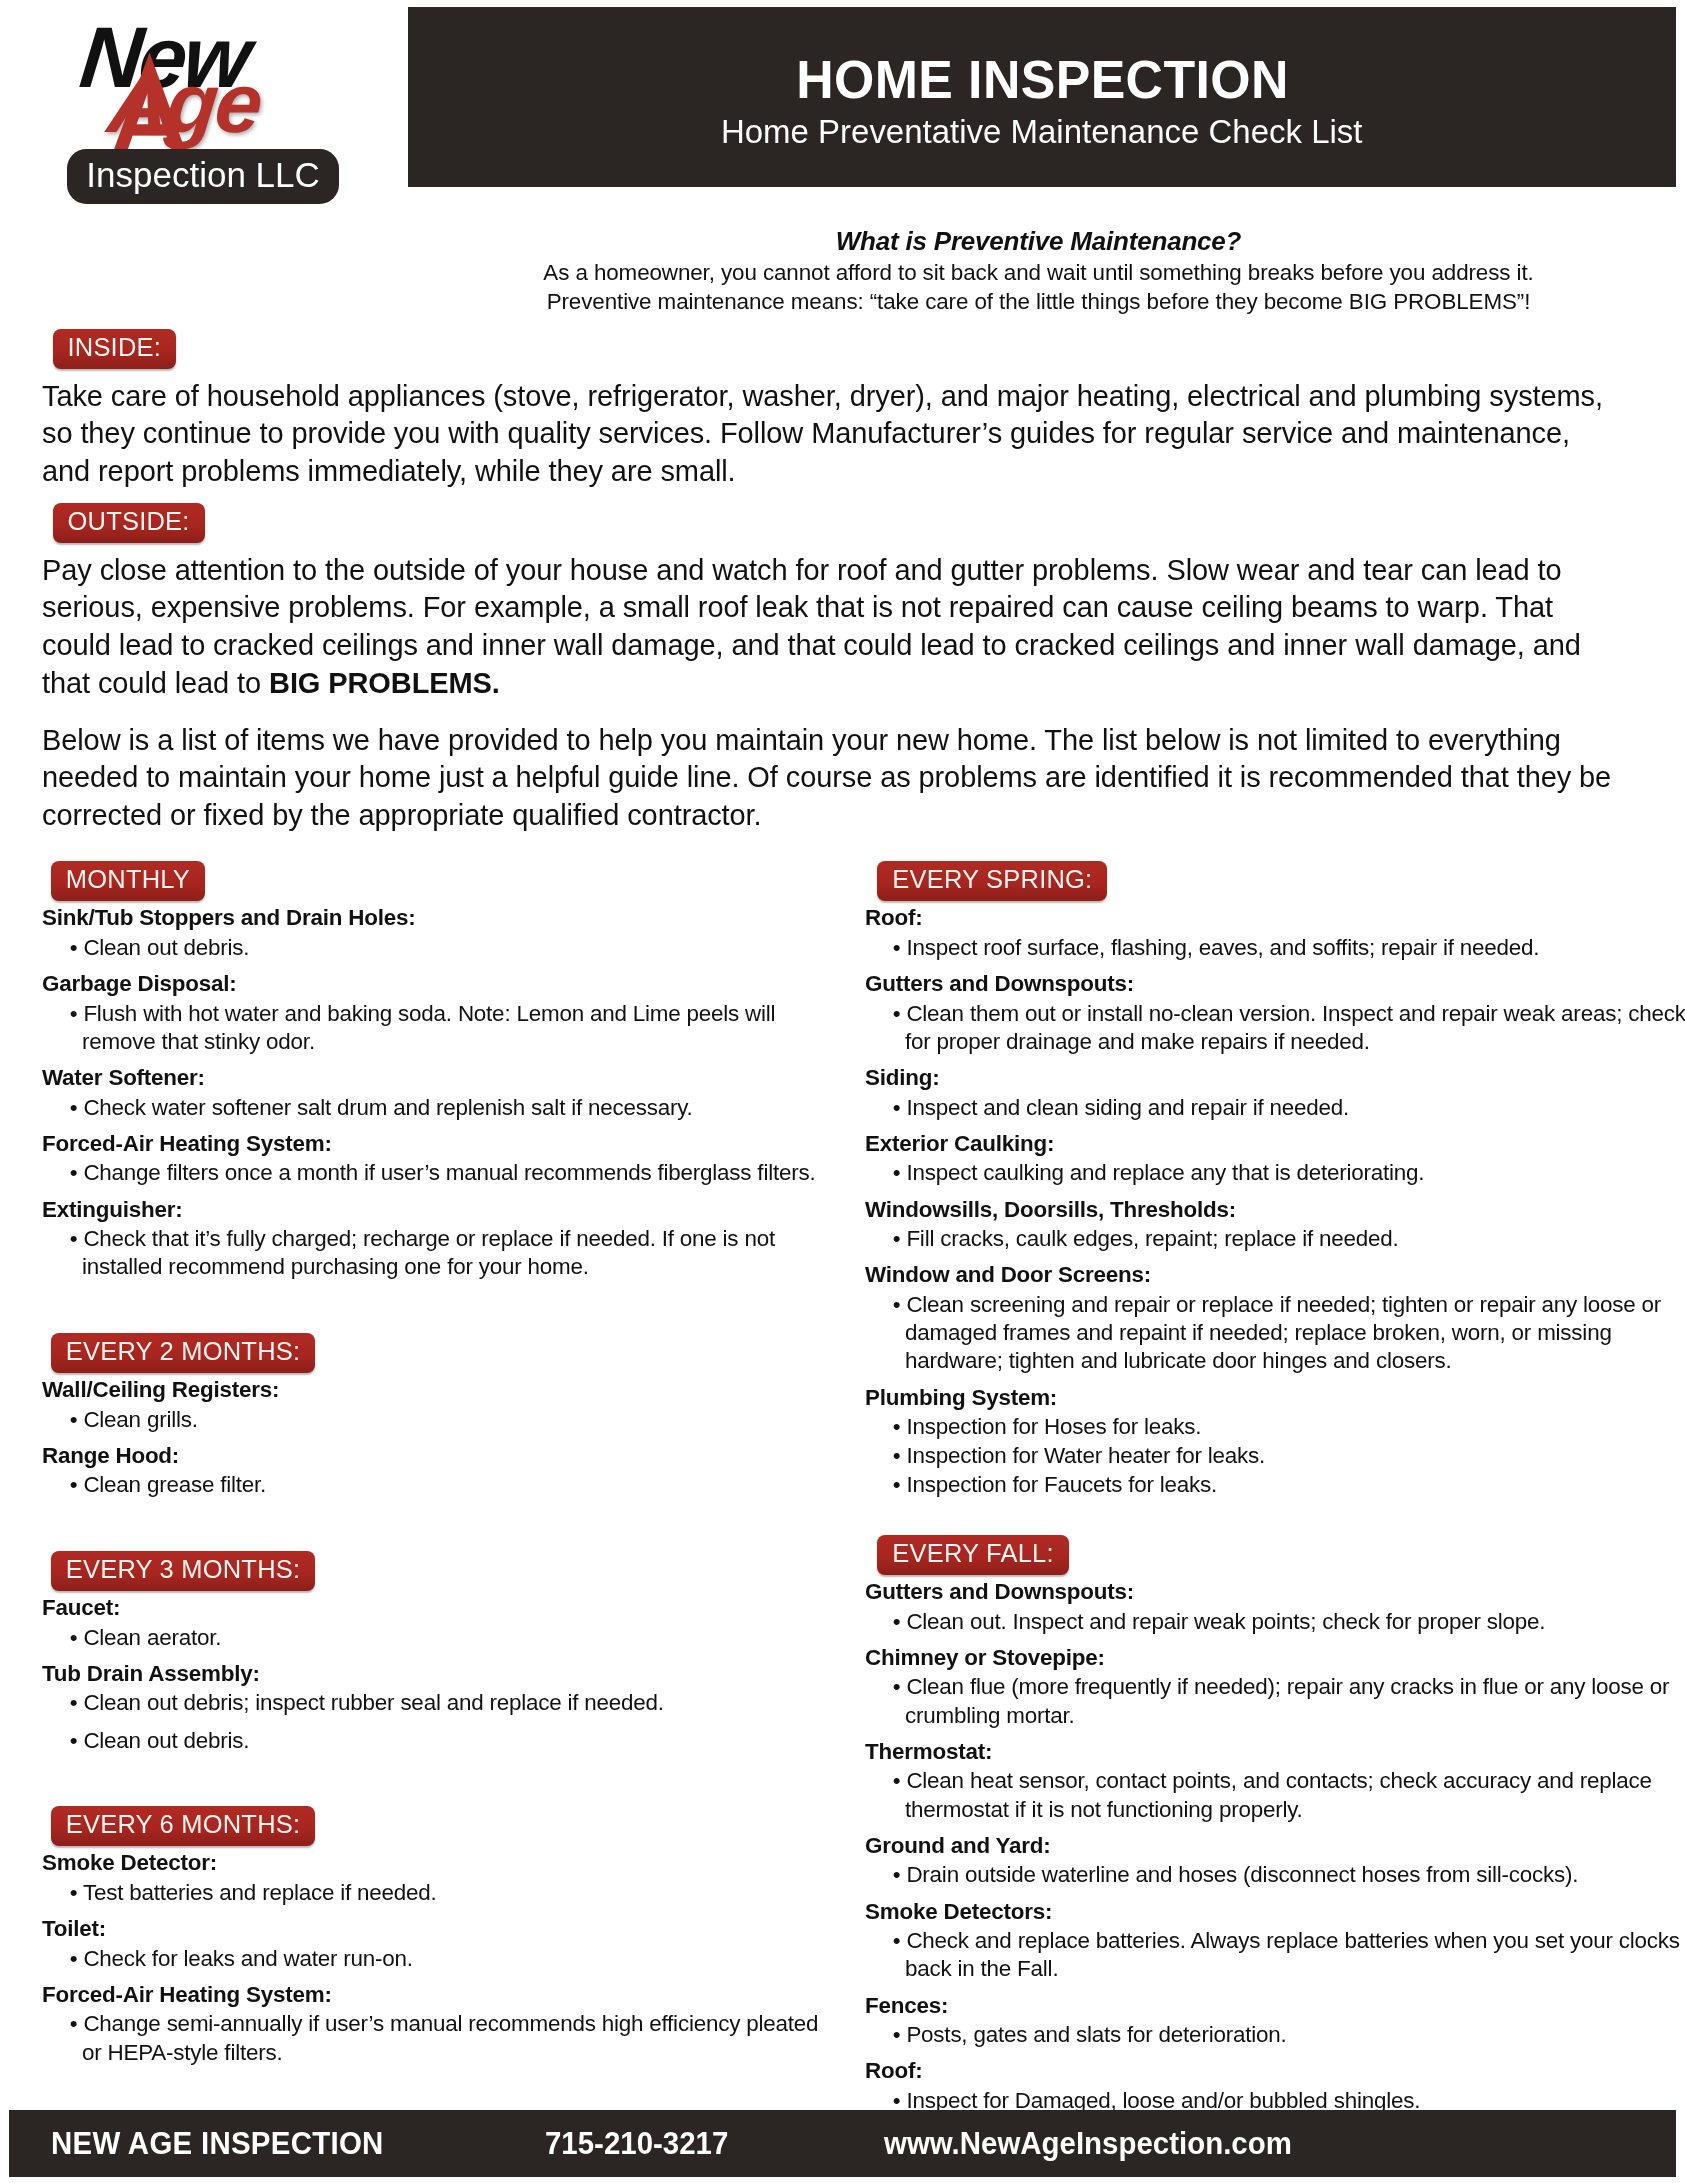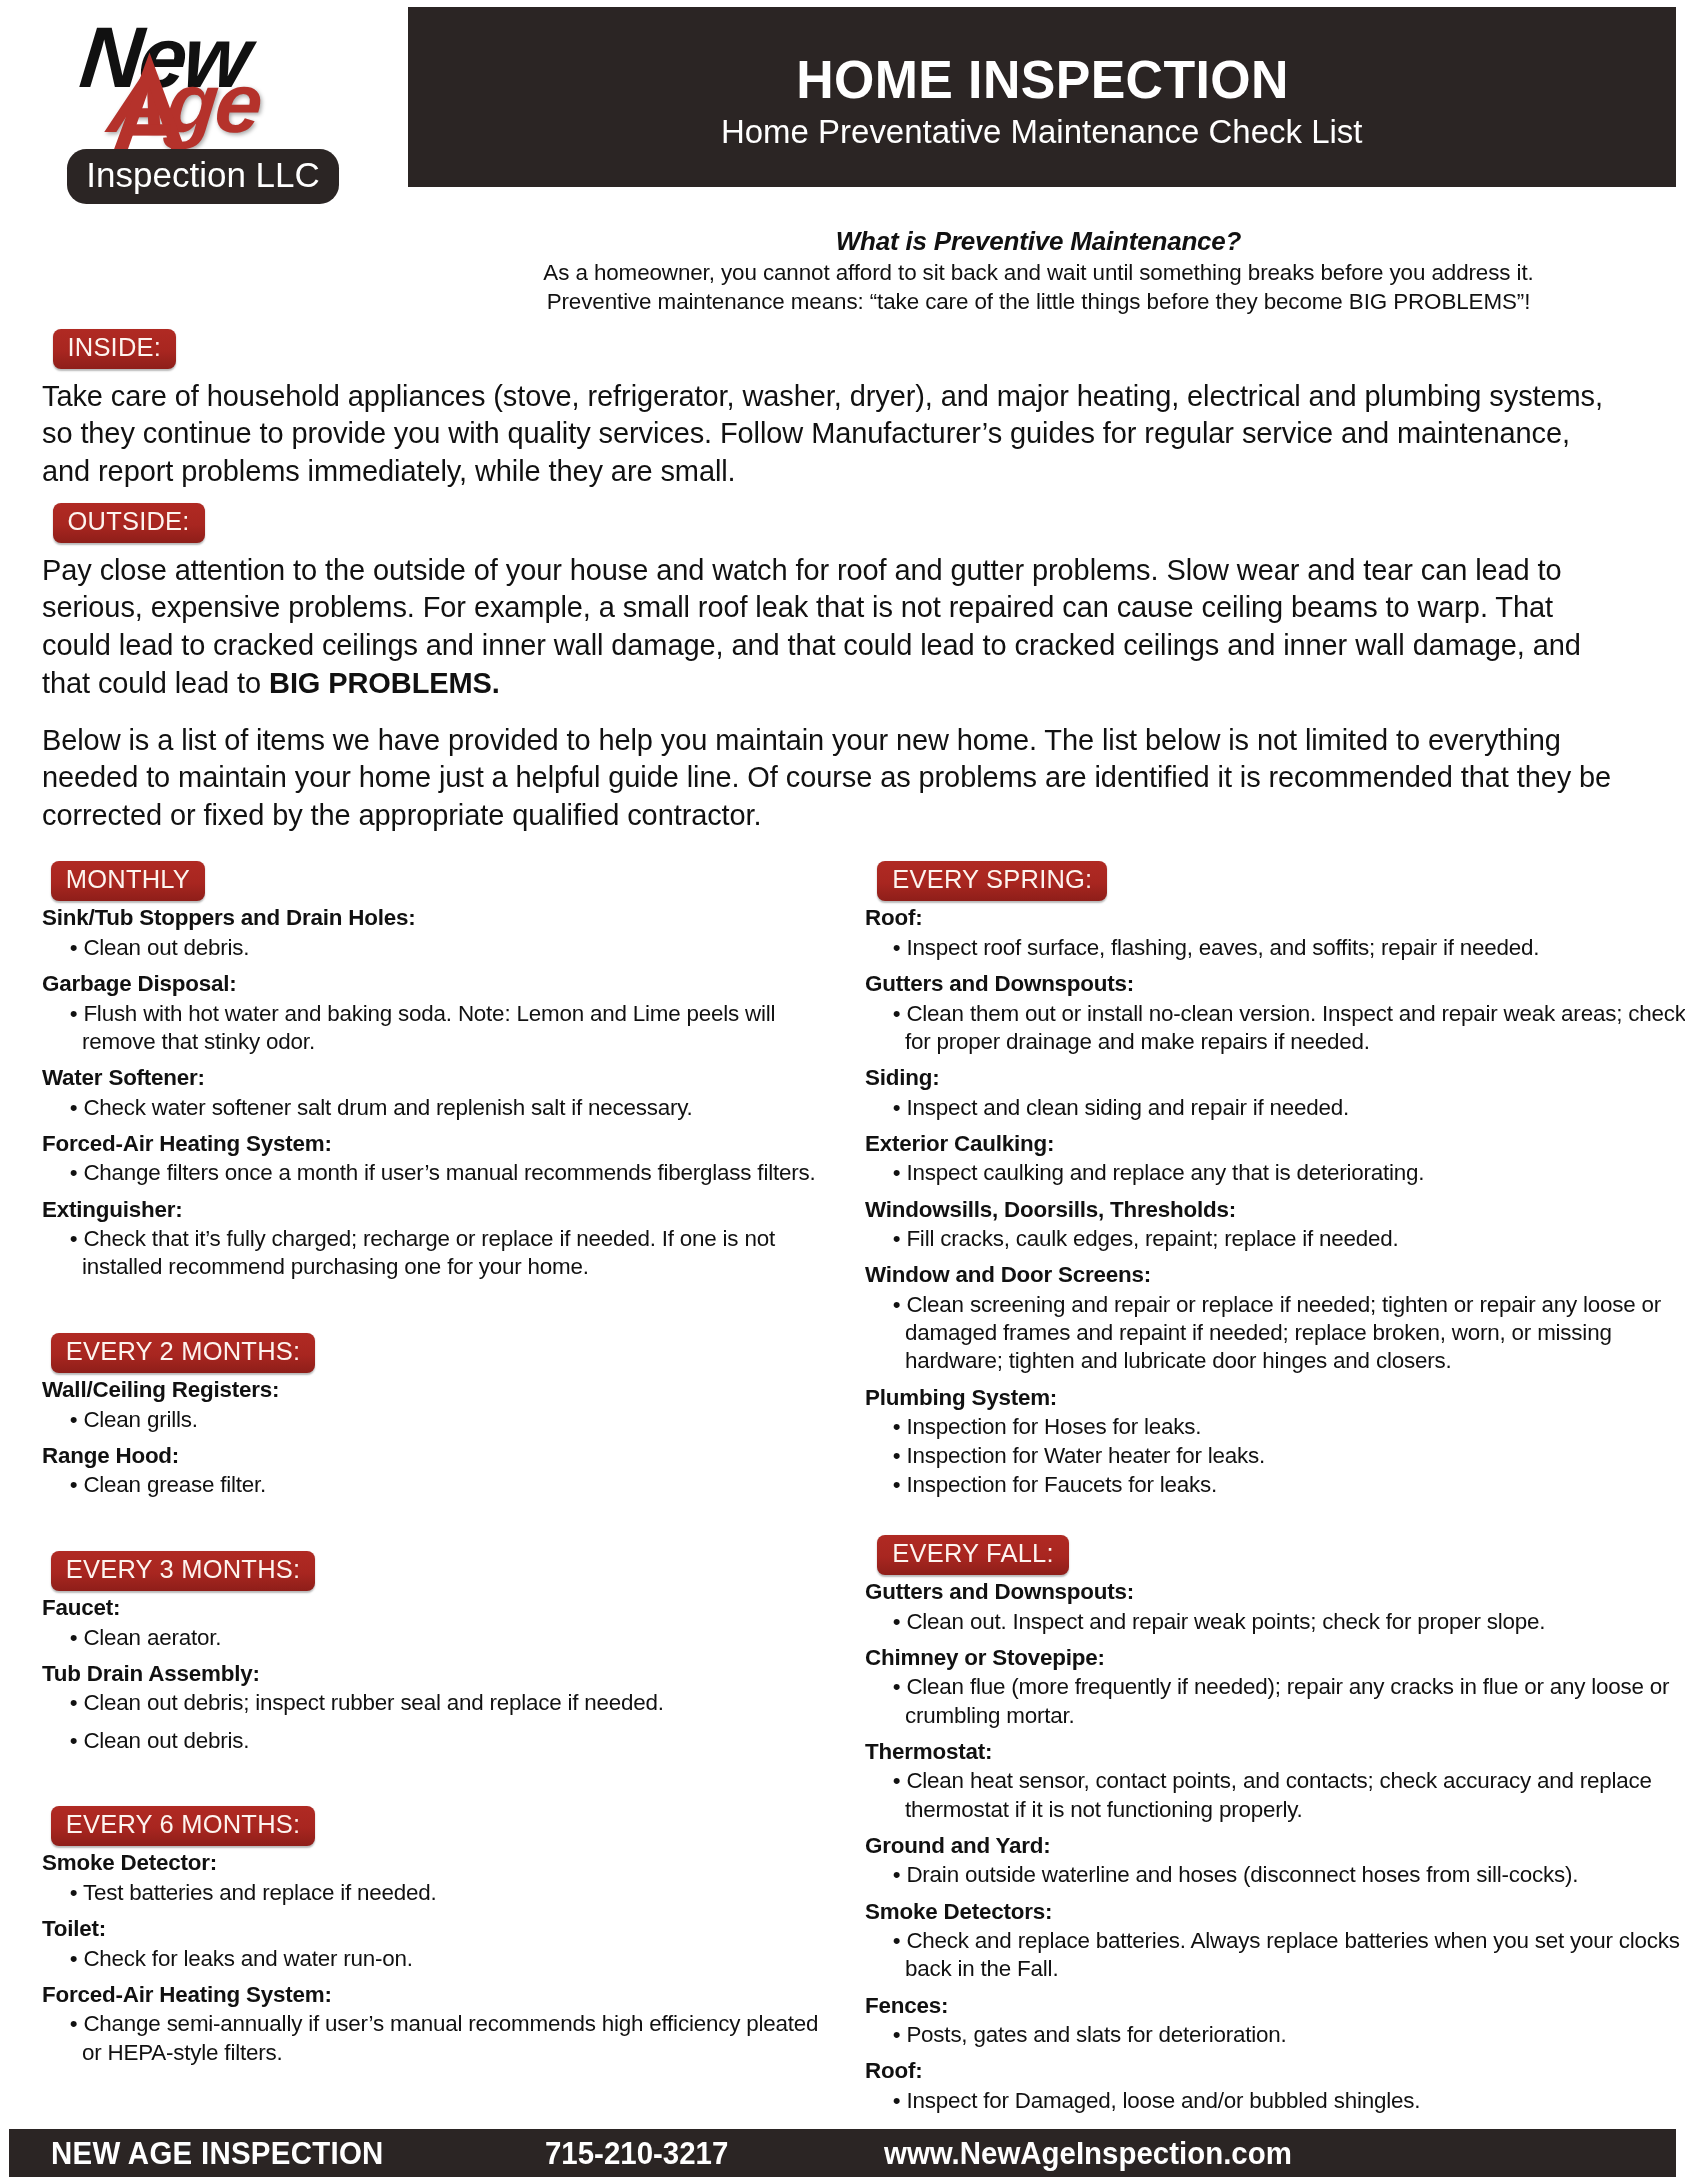--- a/index.html
+++ b/index.html
@@ -205,21 +205,21 @@
   .gap-sm { height: 8px; }
   .gap-lg { height: 35px; }
   .gap-xl { height: 51px; }
 
   
   .footer {
     position: absolute;
     left: 8.8px;
     right: 8.8px;
     bottom: 7px;
-    height: 48px;
+    height: 67px;
     background: #2b2524;
     display: flex;
     align-items: center;
     color: #ffffff;
   }
   .footer-name {
     font-size: 32px;
     font-weight: bold;
     margin-left: 42px;
     transform: scaleX(0.92);

